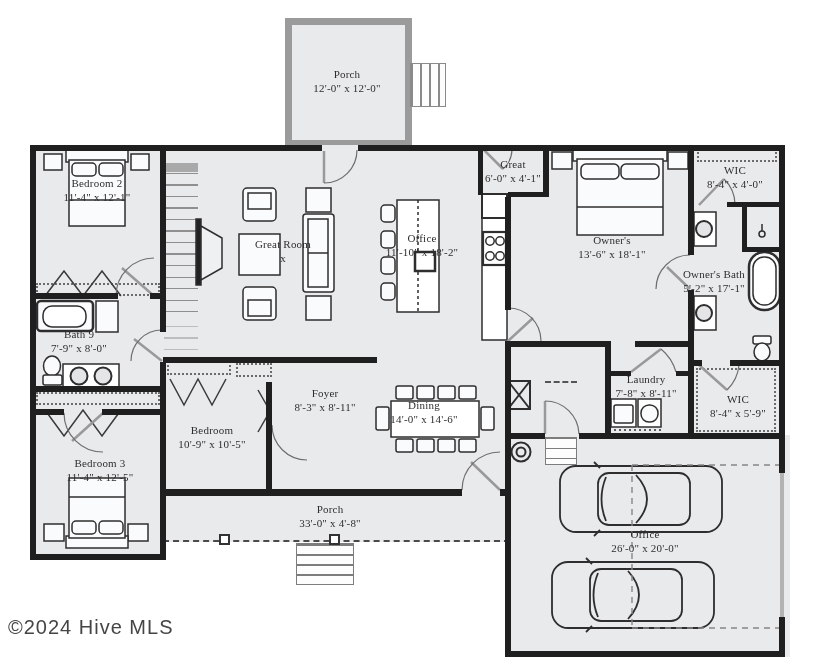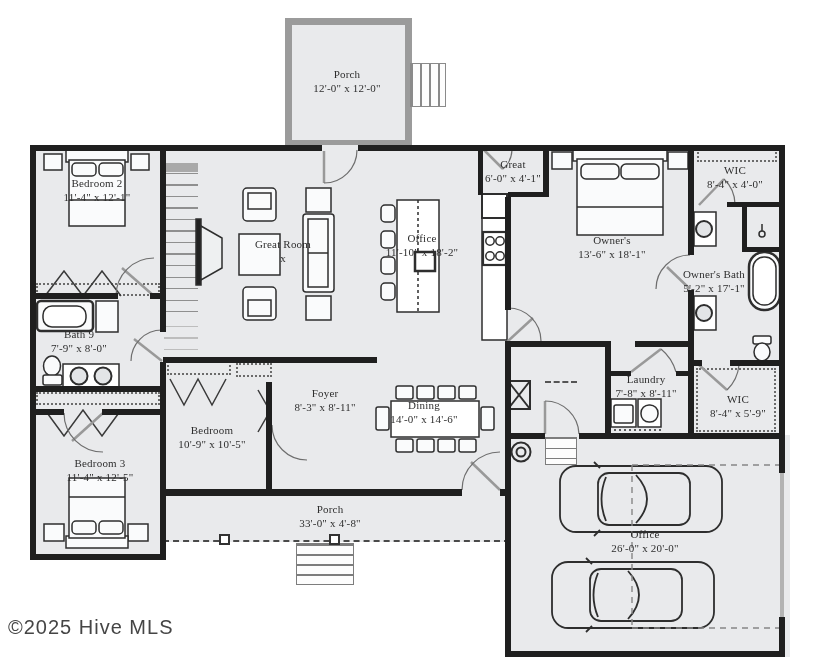--- a/index.html
+++ b/index.html
@@ -407,14 +407,14 @@
     </div>
   <div class="rlabel" style="left:330px;top:516px">
       <div>Porch</div>
       <div>33'-0" x 4'-8"</div>
     </div>
   <div class="rlabel" style="left:645px;top:541px">
       <div>Office</div>
       <div>26'-0" x 20'-0"</div>
     </div>
 
-  <div class="watermark">©2025 Hive MLS</div>
+  <div class="watermark">©2024 Hive MLS</div>
 </div>
 
 </body></html>

